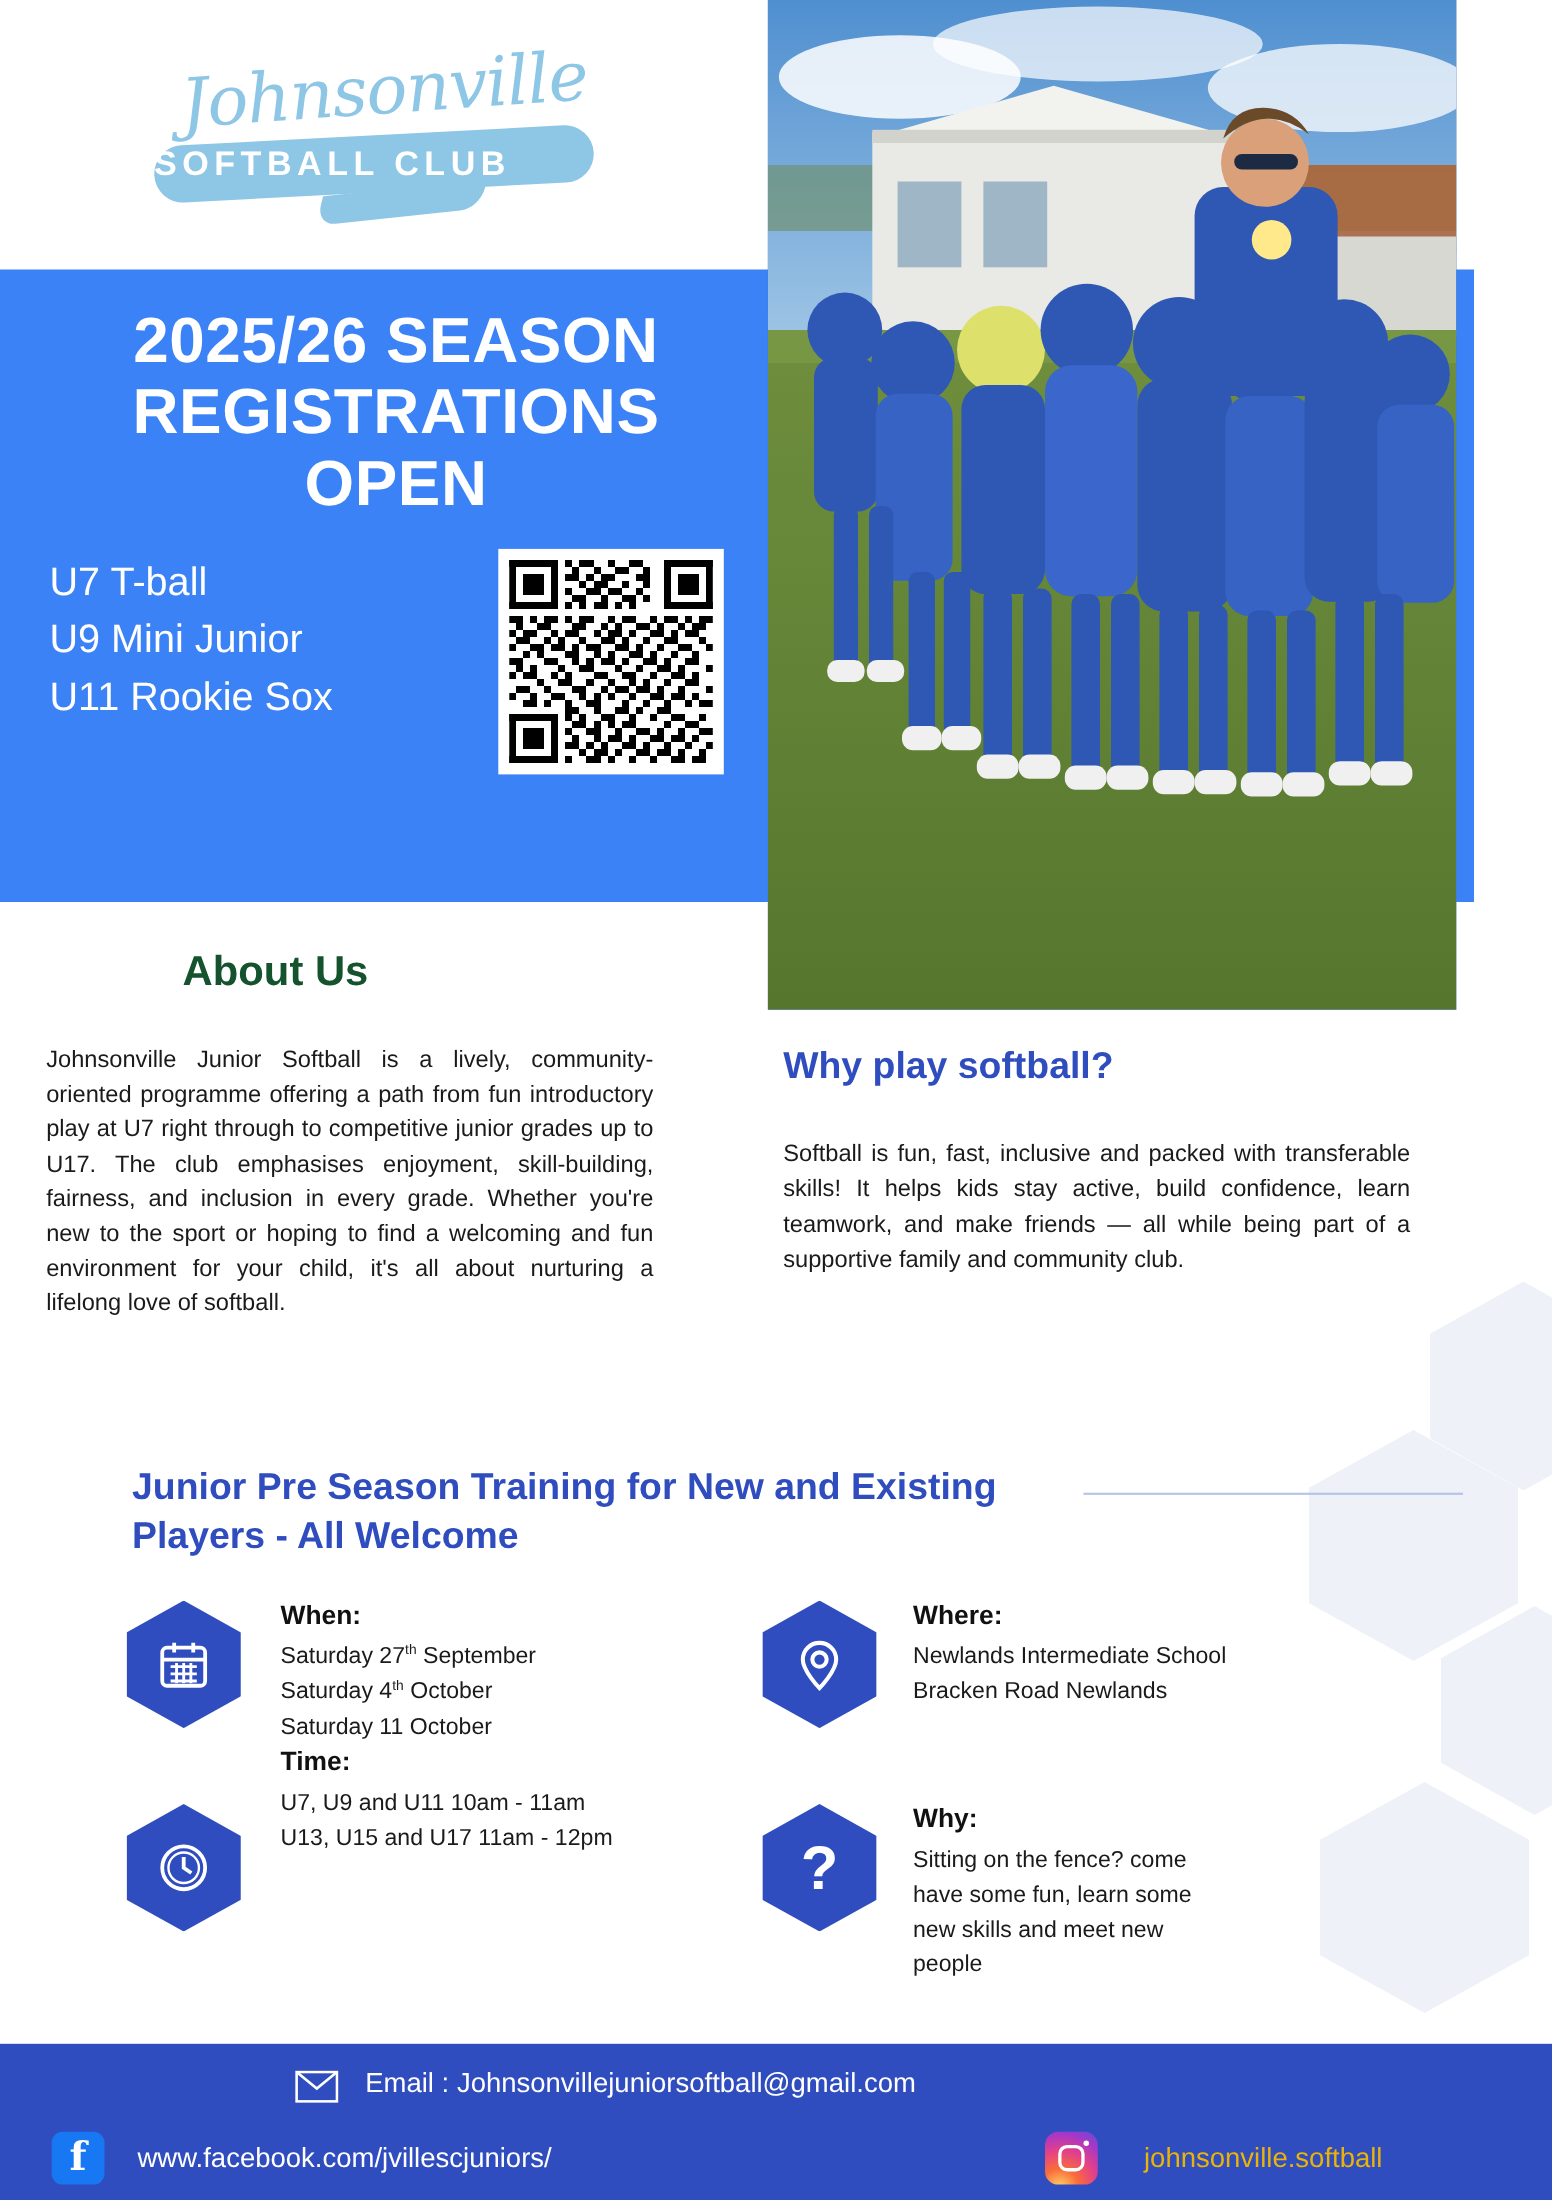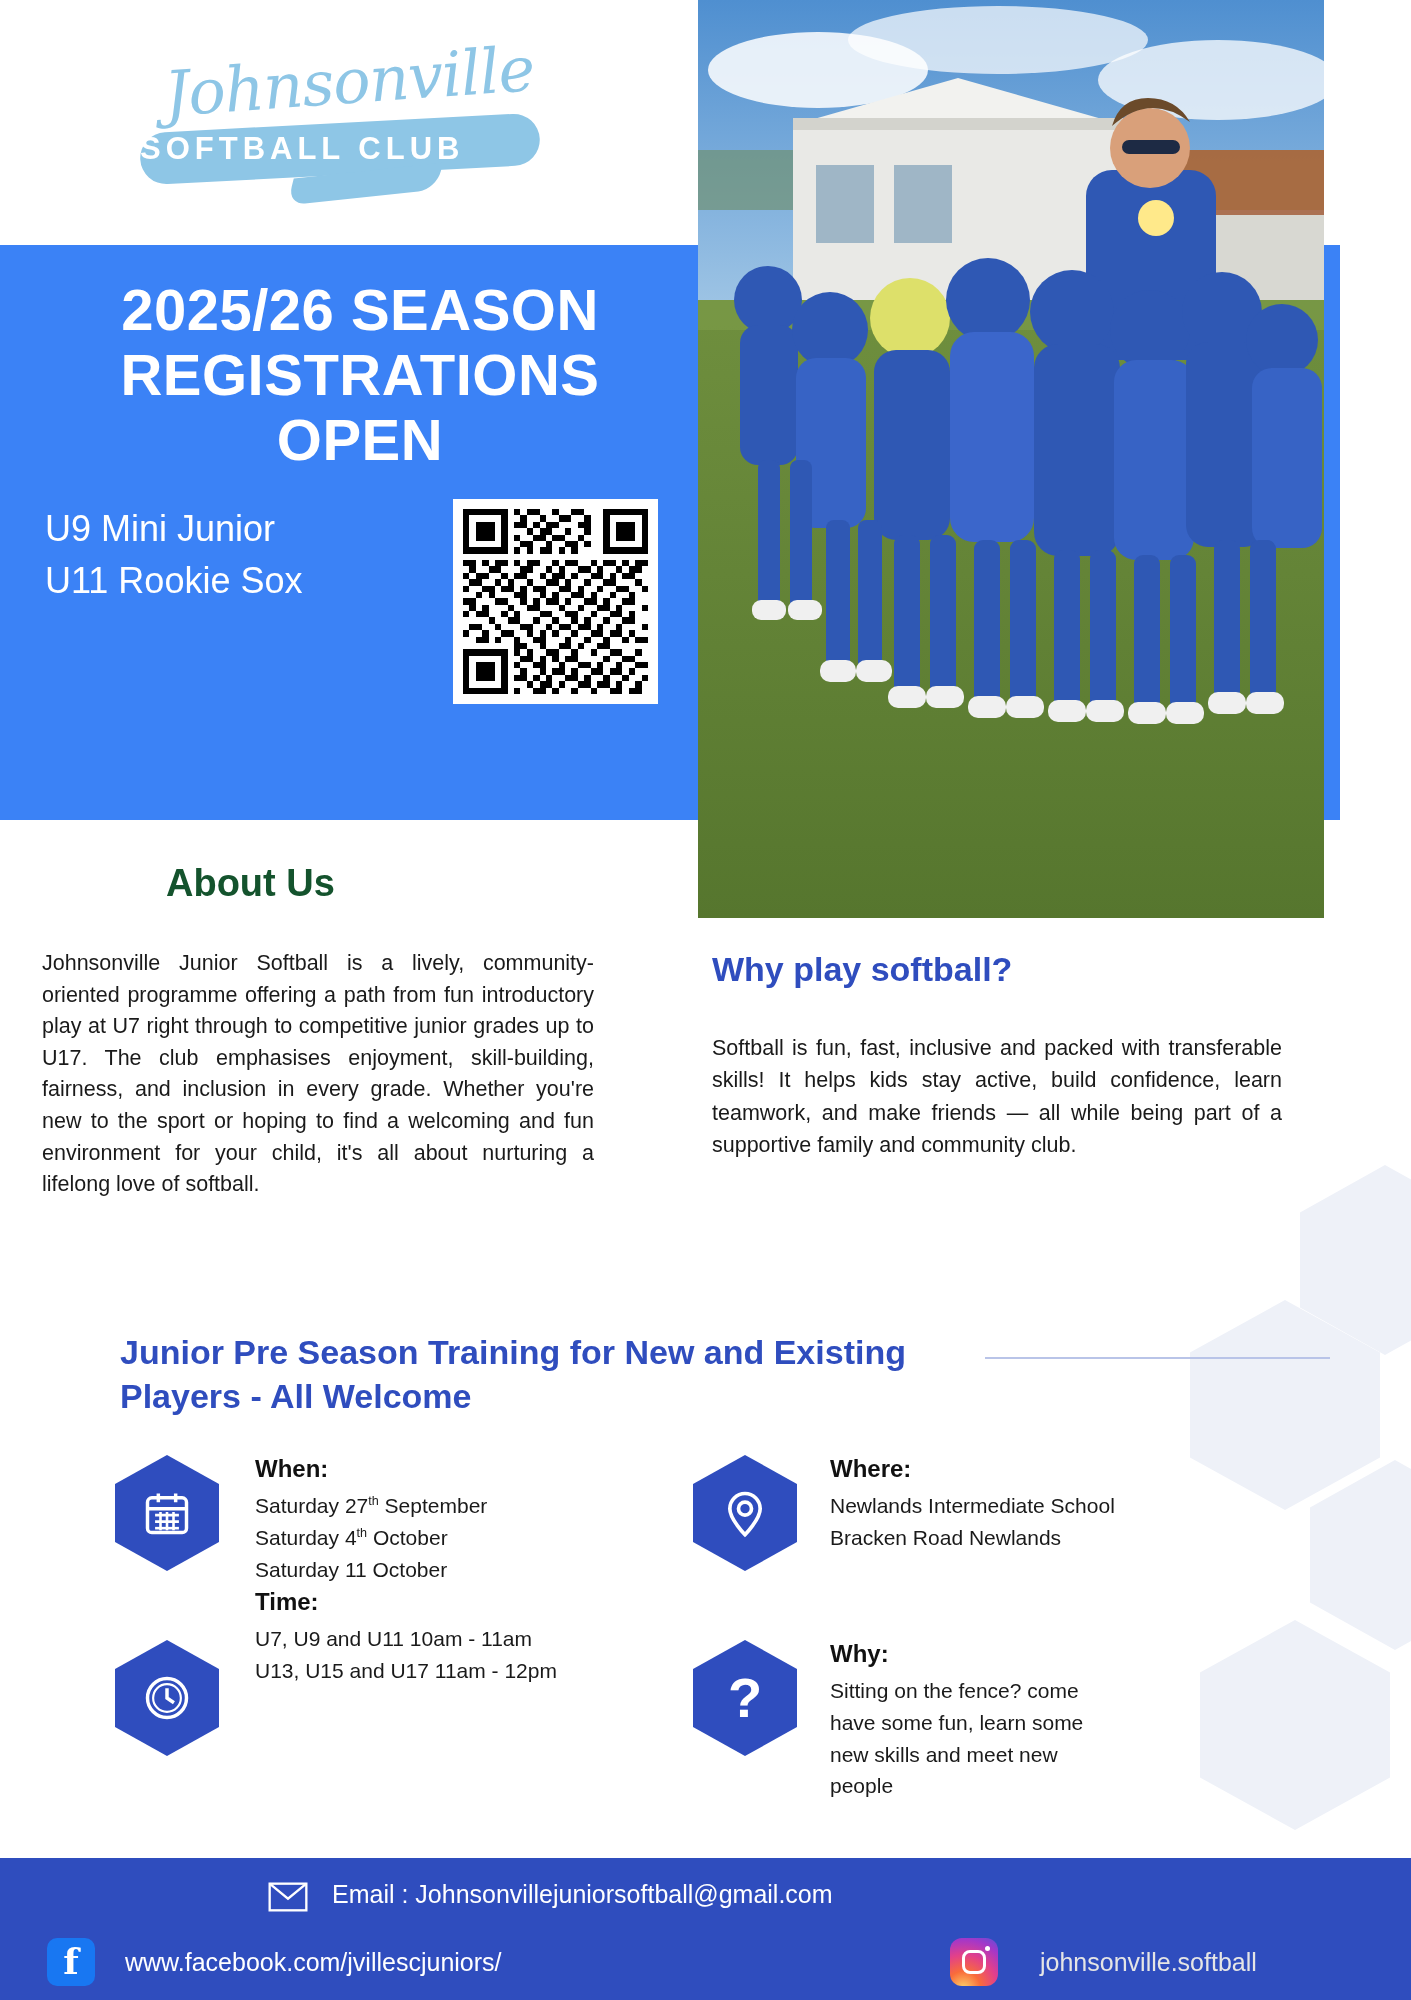--- a/index.html
+++ b/index.html
@@ -199,21 +199,21 @@
     position: absolute; left: 12px; top: 12px;
     width: 24px; height: 24px;
     border: 3px solid #fff; border-radius: 8px;
   }
   .ig-icon .dot {
     position: absolute; left: 35px; top: 8px;
     width: 5px; height: 5px; border-radius: 50%; background: #fff;
   }
   .ig-text {
     position: absolute; left: 1040px; top: 90px;
-    color: #e5e5e5; font-size: 25px;
+    color: #eab308; font-size: 25px;
   }
   sup { font-size: 0.6em; vertical-align: super; }
 </style>
 </head>
 <body>
 
 <div class="poster">
 
   <div class="header">
     <div class="logo-wrap">
@@ -221,20 +221,21 @@
       <div class="logo-tail"></div>
       <div class="logo-banner-text" style="top:78px;">SOFTBALL CLUB</div>
       <div class="logo-script">Johnsonville</div>
     </div>
   </div>
 
   <div class="hero">
     <div class="hero-title">2025/26 SEASON REGISTRATIONS OPEN</div>
 
     <div class="hero-list">
+      <div>U7 T-ball</div>
       <div>U9 Mini Junior</div>
       <div>U11 Rookie Sox</div>
     </div>
 
     <div class="qr">
       <svg width="185" height="185" viewBox="0 0 29 29" shape-rendering="crispEdges">
         <rect width="29" height="29" fill="#ffffff"></rect>
         <g fill="#000000">
           <rect x="0" y="0" width="7" height="1"></rect>
             <rect x="0" y="6" width="7" height="1"></rect>

